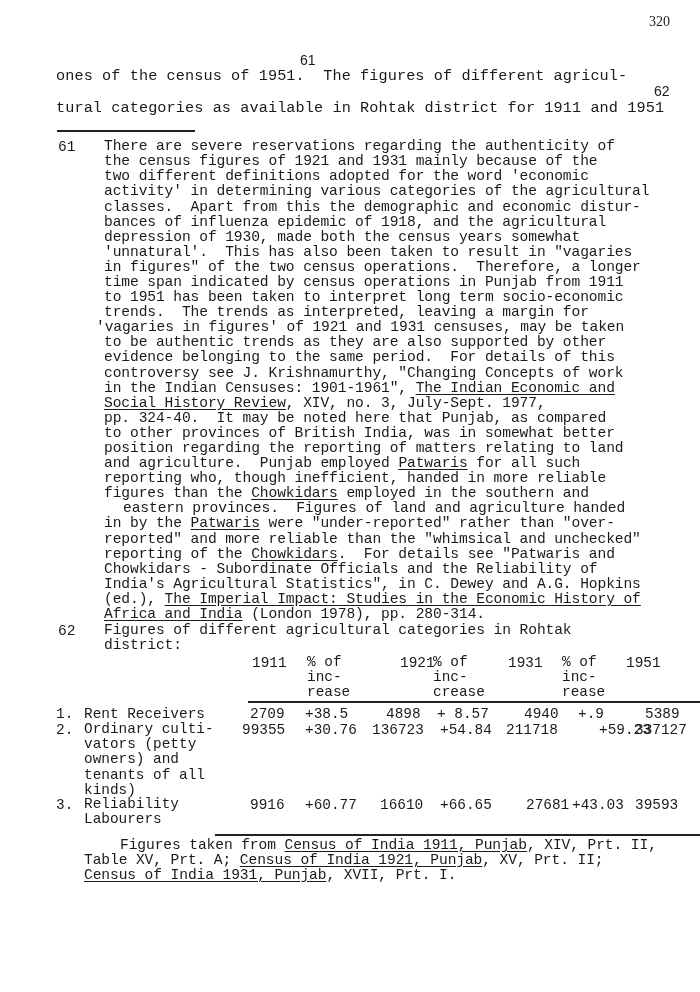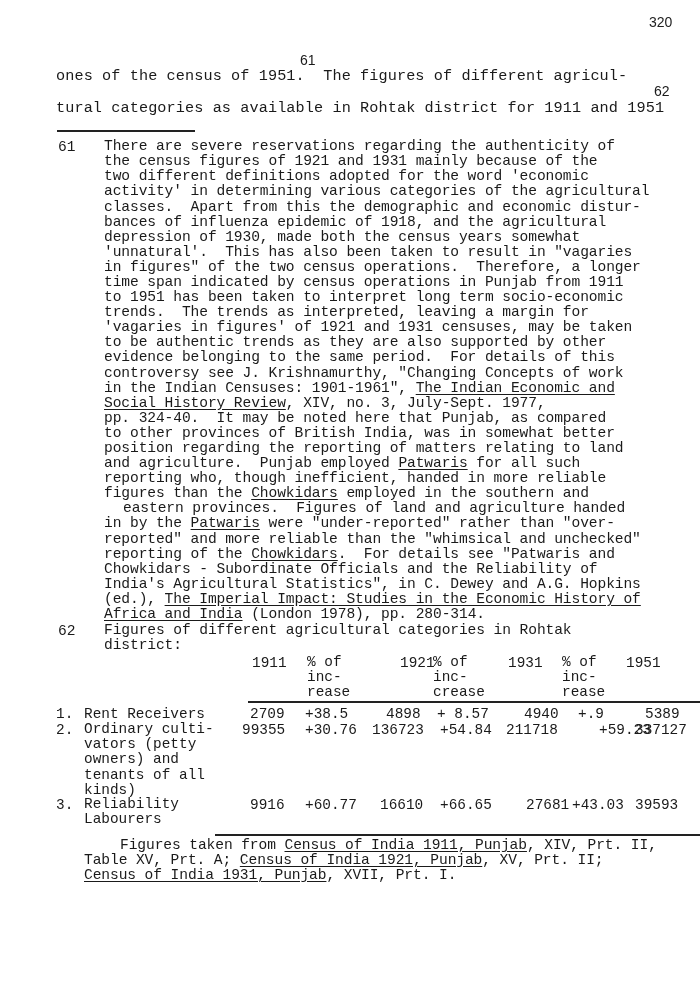--- a/index.html
+++ b/index.html
@@ -2,21 +2,21 @@
 <html><head>
 <meta charset="utf-8">
 <style>
   html, body { margin: 0; padding: 0; }
   body {
     width: 700px; height: 992px; background: #ffffff; position: relative; overflow: hidden;
     font-family: "Liberation Mono", "DejaVu Sans Mono", monospace;
     color: #1a1a1a;
   }
   .abs { position: absolute; white-space: pre; }
-  .page-num { font-family: Liberation Sans, sans-serif; font-size: 14px; left: 649px; top: 14px; color:#222; }
+  .page-num { font-family: Liberation Serif, serif; font-size: 14px; left: 649px; top: 14px; color:#222; }
   .main { font-size: 15.2px; letter-spacing: 0.1px; }
   .sup { font-family: "Liberation Sans", sans-serif; font-size: 14px; }
   .fn { font-size: 14.6px; line-height: 15.2px; letter-spacing: -0.1px; }
   .fn-num { font-size: 14.6px; }
   .u { text-decoration: underline; text-underline-offset: 2px; }
   .rule { position: absolute; background: #222; }
   .tbl { font-size: 14.4px; }
 </style>
 </head>
 <body>
@@ -37,21 +37,21 @@
   <div class="abs fn" style="left:104px;top:169px;">two different definitions adopted for the word 'economic</div>
   <div class="abs fn" style="left:104px;top:184px;">activity' in determining various categories of the agricultural</div>
   <div class="abs fn" style="left:104px;top:200px;">classes.  Apart from this the demographic and economic distur-</div>
   <div class="abs fn" style="left:104px;top:215px;">bances of influenza epidemic of 1918, and the agricultural</div>
   <div class="abs fn" style="left:104px;top:230px;">depression of 1930, made both the census years somewhat</div>
   <div class="abs fn" style="left:104px;top:245px;">'unnatural'.  This has also been taken to result in "vagaries</div>
   <div class="abs fn" style="left:104px;top:260px;">in figures" of the two census operations.  Therefore, a longer</div>
   <div class="abs fn" style="left:104px;top:275px;">time span indicated by census operations in Punjab from 1911</div>
   <div class="abs fn" style="left:104px;top:290px;">to 1951 has been taken to interpret long term socio-economic</div>
   <div class="abs fn" style="left:104px;top:305px;">trends.  The trends as interpreted, leaving a margin for</div>
-  <div class="abs fn" style="left:104px;top:320px;font-family:Liberation Mono, monospace;">'vagaries in figures' of 1921 and 1931 censuses, may be taken</div>
+  <div class="abs fn" style="left:96px;top:320px;font-family:Liberation Mono, monospace;">'vagaries in figures' of 1921 and 1931 censuses, may be taken</div>
   <div class="abs fn" style="left:104px;top:335px;">to be authentic trends as they are also supported by other</div>
   <div class="abs fn" style="left:104px;top:350px;">evidence belonging to the same period.  For details of this</div>
   <div class="abs fn" style="left:104px;top:366px;">controversy see J. Krishnamurthy, "Changing Concepts of work</div>
   <div class="abs fn" style="left:104px;top:381px;"><span>in the Indian Censuses: 1901-1961", </span><span class="u">The Indian Economic and</span></div>
   <div class="abs fn" style="left:104px;top:396px;"><span class="u">Social History Review</span><span>, XIV, no. 3, July-Sept. 1977,</span></div>
   <div class="abs fn" style="left:104px;top:411px;">pp. 324-40.  It may be noted here that Punjab, as compared</div>
   <div class="abs fn" style="left:104px;top:426px;">to other provinces of British India, was in somewhat better</div>
   <div class="abs fn" style="left:104px;top:441px;">position regarding the reporting of matters relating to land</div>
   <div class="abs fn" style="left:104px;top:456px;"><span>and agriculture.  Punjab employed </span><span class="u">Patwaris</span><span> for all such</span></div>
   <div class="abs fn" style="left:104px;top:471px;">reporting who, though inefficient, handed in more reliable</div>

